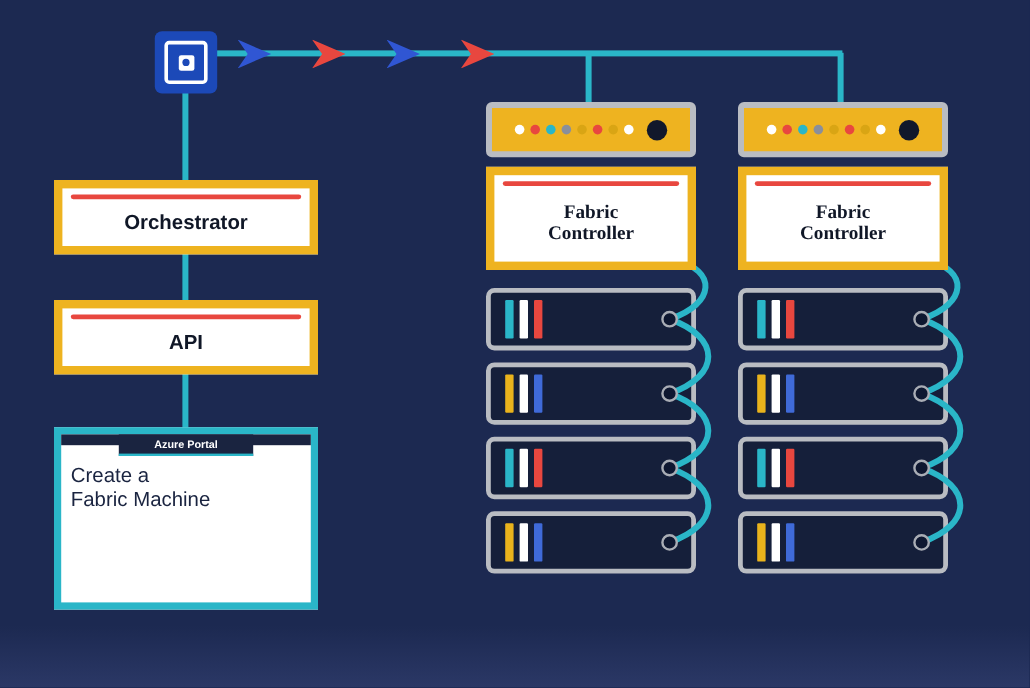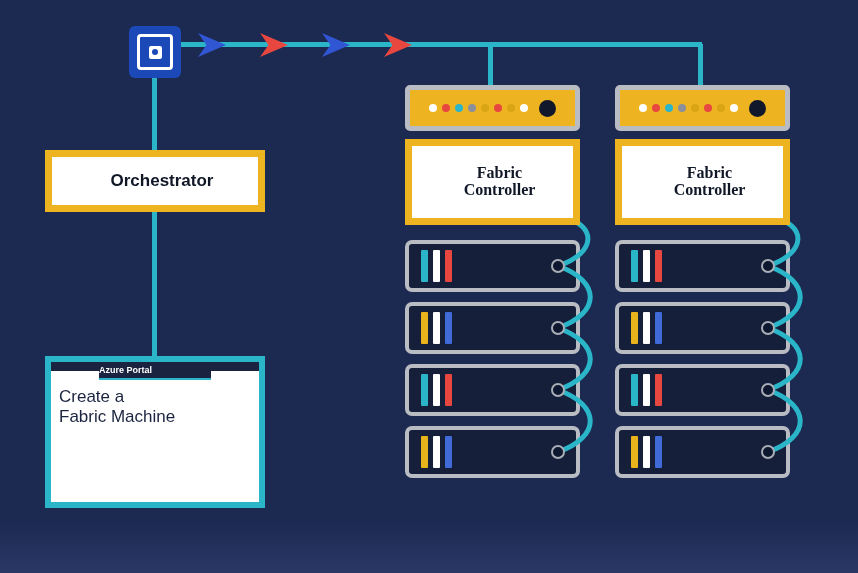--- a/index.html
+++ b/index.html
@@ -22,33 +22,33 @@
   
   .chip{position:absolute;left:129px;top:26px;width:52px;height:52px;background:#1c49b8;
     border-radius:6px;display:flex;align-items:center;justify-content:center;z-index:2;}
   .chip-inner{width:30px;height:30px;border:3px solid #fff;border-radius:4px;background:#1c49b8;
     display:flex;align-items:center;justify-content:center;}
   .chip-core{width:13px;height:13px;background:#fff;border-radius:2px;
     display:flex;align-items:center;justify-content:center;}
   .chip-dot{width:6px;height:6px;background:#1c49b8;border-radius:50%;}
   
   .gold-box{position:absolute;background:#fff;border:7px solid #eeb320;box-sizing:border-box;
-    display:flex;flex-direction:row;z-index:3;}
+    display:flex;flex-direction:column;z-index:3;}
   .redline{height:4px;background:#e8473f;margin:5px 7px 0;border-radius:2px;flex:none;}
   .gold-box .label{flex:1;display:flex;align-items:center;justify-content:center;
     font-weight:bold;color:#101727;text-align:center;line-height:1.05;}
   .orchestrator{left:45px;top:150px;width:220px;height:62px;font-size:17px;}
   .api{left:45px;top:250px;width:220px;height:62px;font-size:17px;}
   
   .portal{position:absolute;left:45px;top:356px;width:220px;height:152px;background:#fff;
     border:6px solid #2ab6c8;box-sizing:border-box;z-index:3;}
   .portal-strip{position:absolute;left:0;top:0;right:0;height:9px;background:#1a2440;}
   .portal-tab{position:absolute;left:50%;transform:translateX(-50%);top:0;width:112px;height:16px;
     background:#1a2440;color:#fff;font-size:9px;font-weight:bold;
-    display:flex;align-items:center;border-bottom:2px solid #2ab6c8;}
+    display:flex;align-items:center;justify-content:center;border-bottom:2px solid #2ab6c8;}
   .portal-title{position:absolute;left:8px;top:25px;font-size:17px;font-weight:normal;
     color:#1a2440;line-height:1.15;}
   
   .rack{position:absolute;top:85px;width:175px;height:400px;font-family:Liberation Serif, serif;}
   .r1{left:405px}.r2{left:615px}
   .cables{position:absolute;left:0;top:0;width:210px;height:400px;z-index:2;overflow:visible;}
   .cables path{stroke:#2ab6c8;stroke-width:5;fill:none;stroke-linecap:round;}
   .panel{position:absolute;left:0;top:0;width:175px;height:46px;background:#eeb320;
     border:5px solid #b9bcc2;border-radius:5px;box-sizing:border-box;z-index:3;
     display:flex;align-items:center;justify-content:center;gap:5px;}
@@ -90,20 +90,24 @@
         <div class="chip-dot"></div>
       </div>
     </div>
   </div>
 
   <div class="gold-box orchestrator">
     <div class="redline"></div>
     <div class="label">Orchestrator</div>
   </div>
 
+  <div class="gold-box api">
+    <div class="redline"></div>
+    <div class="label">API</div>
+  </div>
 
   <div class="portal">
     <div class="portal-strip"></div>
     <div class="portal-tab">
       <span>Azure Portal</span>
     </div>
     <div class="portal-title">
       <div>Create a</div>
       <div>Fabric Machine</div>
     </div>

